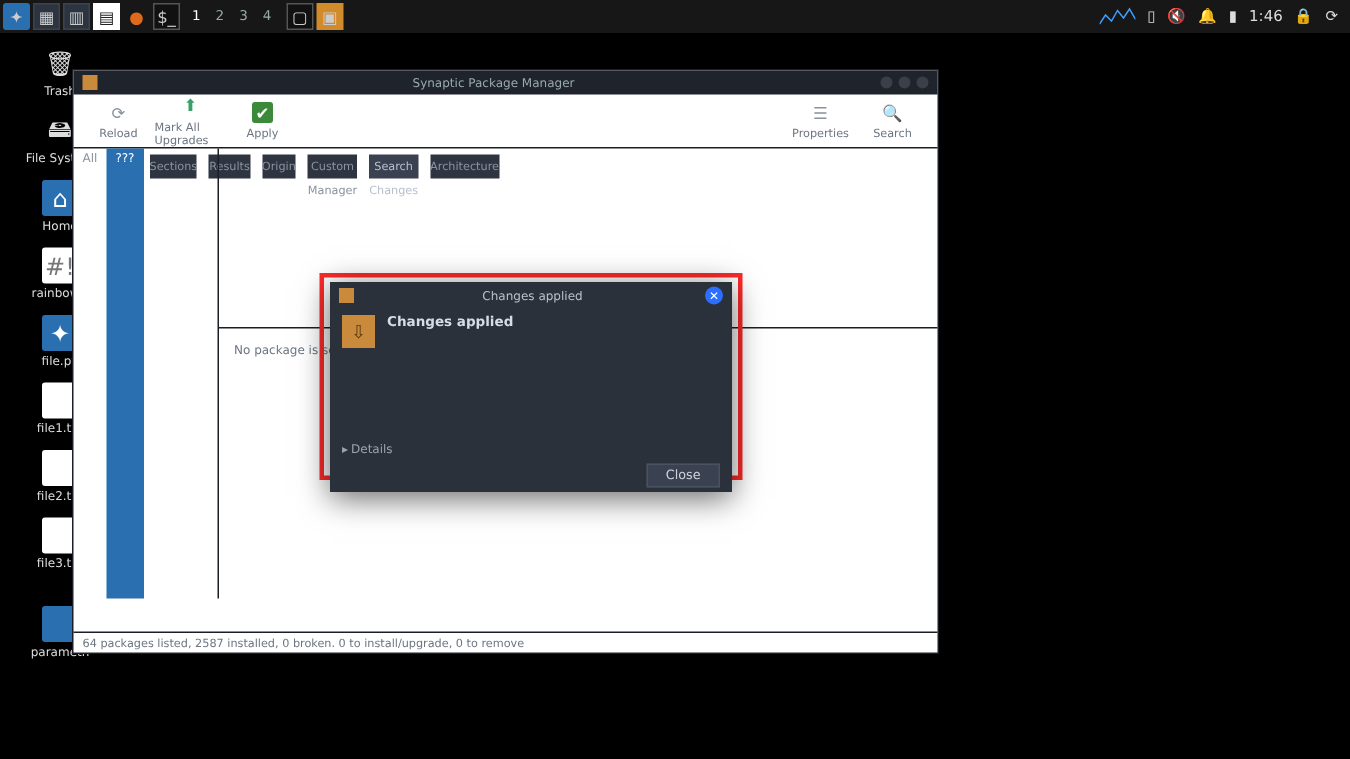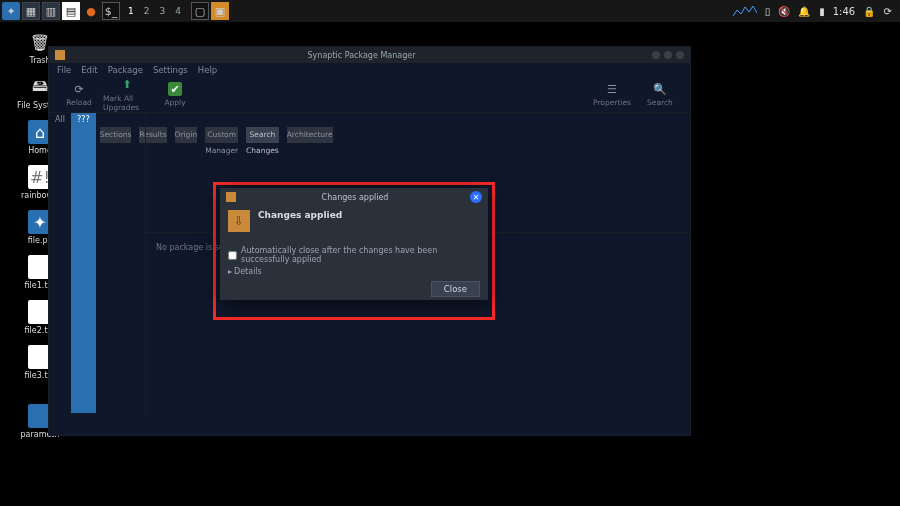--- a/index.html
+++ b/index.html
@@ -25,48 +25,48 @@
   .desktop-icons{ position:absolute; left:10px; top:30px; width:60px; display:flex; flex-direction:column; gap:10px; align-items:center; }
   .dicon{ display:flex; flex-direction:column; align-items:center; gap:2px; color:#ddd; font-size:8px; text-align:center; width:60px;}
   .dicon .ico{ width:24px; height:24px; display:flex; align-items:center; justify-content:center; font-size:16px; }
   .ico-trash{ filter:grayscale(1); }
   .ico-file{ background:#fff; color:#777; border-radius:2px; font-size:10px; width:20px;}
   .ico-home{ background:#2a6fb0; color:#fff; border-radius:2px; width:20px; height:20px; }
   .ico-py  { background:#2a6fb0; color:#fff; border-radius:2px; width:20px; height:20px; }
   .ico-fldr{ background:#2a6fb0; color:#fff; border-radius:2px; width:22px; height:18px; }
 
   
-  .synaptic { position:absolute; left:48px; top:46px; width:643px; height:390px; background:#0f172a; border:1px solid #1a1f27; }
+  .synaptic { position:absolute; left:48px; top:46px; width:578px; height:390px; background:#ffffff; border:1px solid #1a1f27; }
   .syn-titlebar{ height:16px; background:#1e232c; display:flex; align-items:center; padding:0 6px; font-size:8px; color:#9aa;}
   .syn-titlebar .app-icon{ width:10px; height:10px; background:#c98a3b; margin-right:6px;}
   .syn-titlebar .title{ flex:1; text-align:center; }
   .syn-titlebar .winctl{ display:flex; gap:4px; }
   .syn-titlebar .winctl span{ width:8px;height:8px;border-radius:50%; background:#3a3f48; display:inline-block;}
   .syn-menu{ height:14px; display:flex; gap:10px; padding:0 8px; font-size:8.5px; color:#7f8894; align-items:center;}
   .syn-toolbar{ height:36px; display:flex; align-items:center; padding:0 6px; border-bottom:1px solid #1a1f27;}
   .tool{ width:48px; display:flex; flex-direction:column; align-items:center; gap:2px; font-size:7.5px; color:#6c7683;}
   .tool .ticon{ width:14px; height:14px; display:flex; align-items:center; justify-content:center; font-size:11px; color:#8a93a0;}
   .tool.apply .ticon{ background:#3a8a3a; color:#fff; border-radius:2px; width:14px;}
   .tool.mark .ticon{ color:#3aa06a;}
   .tool-spacer{ flex:1; }
   .syn-body{ display:flex; height:300px; }
   .syn-side{ width:96px; display:flex; flex-direction:row; }
   .syn-side .cat{ font-size:8px; padding:2px 6px; color:#8a93a0;}
   .syn-side .cat.active{ background:#2a6fb0; color:#fff;}
   .side-spacer{ flex:1; }
-  .side-btn{ height:16px; font-size:7.5px; background:#2e3440; color:#8a93a0; margin:14px 4px; text-align:center; line-height:16px;}
+  .side-btn{ height:16px; font-size:7.5px; background:#2e3440; color:#8a93a0; margin:4px 4px; text-align:center; line-height:16px;}
   .side-btn.sel{ background:#3a4150; color:#b8c0cc;}
   .syn-main{ flex:1; border-left:1px solid #1a1f27; position:relative;}
   .pkg-list{ height:120px; border-bottom:1px solid #1a1f27; }
   .detail{ padding:10px; font-size:8px; color:#6c7683;}
   .syn-status{ position:absolute; left:0; right:0; bottom:0; height:14px; font-size:7.5px; color:#6c7683; padding:0 6px; display:flex; align-items:center; border-top:1px solid #1a1f27;}
 
   
   .redbox{ position:absolute; left:213px; top:182px; width:282px; height:138px; border:3px solid #ff2a2a; }
-  .dialog{ position:absolute; left:220px; top:188px; width:268px; height:112px; background:#2b313b; box-shadow:0 4px 20px rgba(0,0,0,.6); display:flex; flex-direction:column; }
+  .dialog{ position:absolute; left:220px; top:188px; width:268px; height:140px; background:#2b313b; box-shadow:0 4px 20px rgba(0,0,0,.6); display:flex; flex-direction:column; }
   .dlg-title{ height:18px; display:flex; align-items:center; padding:0 6px; font-size:8px; color:#b8c0cc; }
   .dlg-title .dlg-icon{ width:10px;height:10px; background:#c98a3b; margin-right:4px;}
   .dlg-title .t{ flex:1; text-align:center; }
   .dlg-title .close{ width:12px;height:12px; border-radius:50%; background:#2a6fff; color:#fff; font-size:8px; display:flex; align-items:center; justify-content:center;}
   .dlg-body{ flex:1; display:flex; padding:4px 8px; gap:8px; }
   .dlg-body .pkg-icon{ width:22px;height:22px; background:#c98a3b; display:flex; align-items:center; justify-content:center; color:#5a3a12; font-size:12px; flex-shrink:0;}
   .dlg-text h4{ font-size:9px; color:#d8dde5; font-weight:bold; margin-bottom:3px;}
   .dlg-text p{ font-size:8px; color:#9aa3b0;}
   .dlg-opts{ padding:0 8px 2px 8px; font-size:8px; color:#9aa3b0; display:flex; flex-direction:column; gap:3px;}
   .dlg-opts label{ display:flex; align-items:center; gap:4px;}
@@ -152,27 +152,20 @@
 <div class="synaptic">
   <div class="syn-titlebar">
     <div class="app-icon"></div>
     <div class="title">Synaptic Package Manager</div>
     <div class="winctl">
       <span></span>
       <span></span>
       <span></span>
     </div>
   </div>
-  <div class="syn-menu">
-    <span>File</span>
-    <span>Edit</span>
-    <span>Package</span>
-    <span>Settings</span>
-    <span>Help</span>
-  </div>
   <div class="syn-toolbar">
     <div class="tool">
         <div class="ticon">⟳</div>
         <span>Reload</span>
       </div>
     <div class="tool mark">
         <div class="ticon">⬆</div>
         <span>Mark All Upgrades</span>
       </div>
     <div class="tool apply">
@@ -199,41 +192,38 @@
       <div class="side-btn">Origin</div>
       <div class="side-btn">Custom Manager</div>
       <div class="side-btn sel">Search Changes</div>
       <div class="side-btn">Architecture</div>
     </div>
     <div class="syn-main">
       <div class="pkg-list"></div>
       <div class="detail">No package is selected.</div>
     </div>
   </div>
+  <div class="syn-status">64 packages listed, 2587 installed, 0 broken. 0 to install/upgrade, 0 to remove</div>
 </div>
 
 <div class="redbox"></div>
 
 <div class="dialog">
   <div class="dlg-title">
     <div class="dlg-icon"></div>
     <div class="t">Changes applied</div>
     <div class="close">✕</div>
   </div>
   <div class="dlg-body">
     <div class="pkg-icon">⇩</div>
     <div class="dlg-text">
       <h4>Changes applied</h4>
     </div>
   </div>
   <div class="dlg-opts">
-    <label>
-      <input type="checkbox" style="">
-      <span>Automatically close after the changes have been successfully applied</span>
-    </label>
     <div class="details-row">
       <span>▸</span>
       <span>Details</span>
     </div>
   </div>
   <div class="dlg-foot">
     <button>Close</button>
   </div>
 </div>
 

